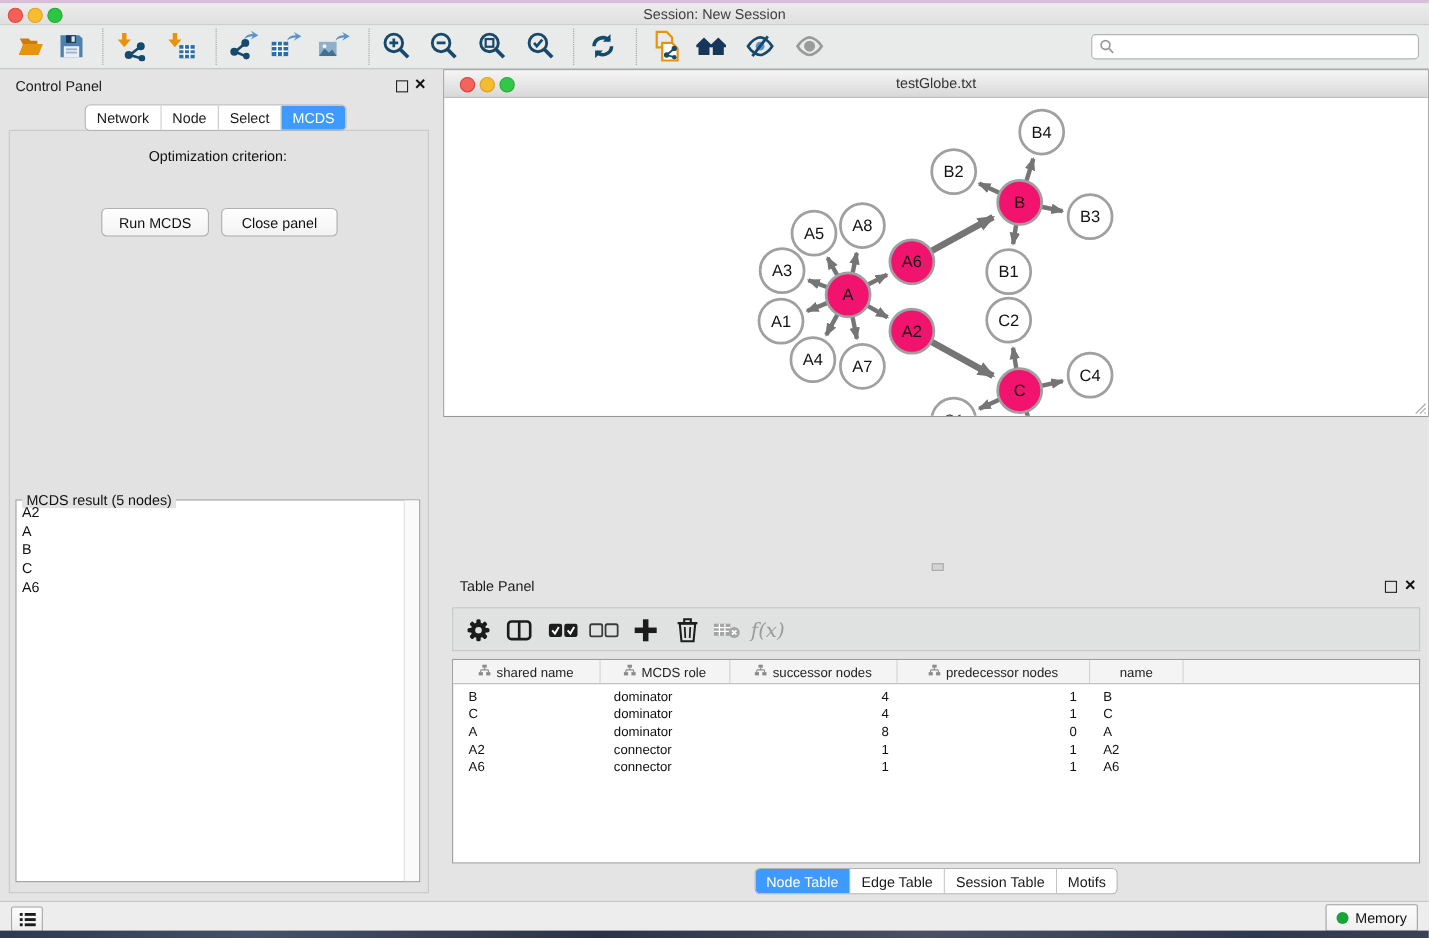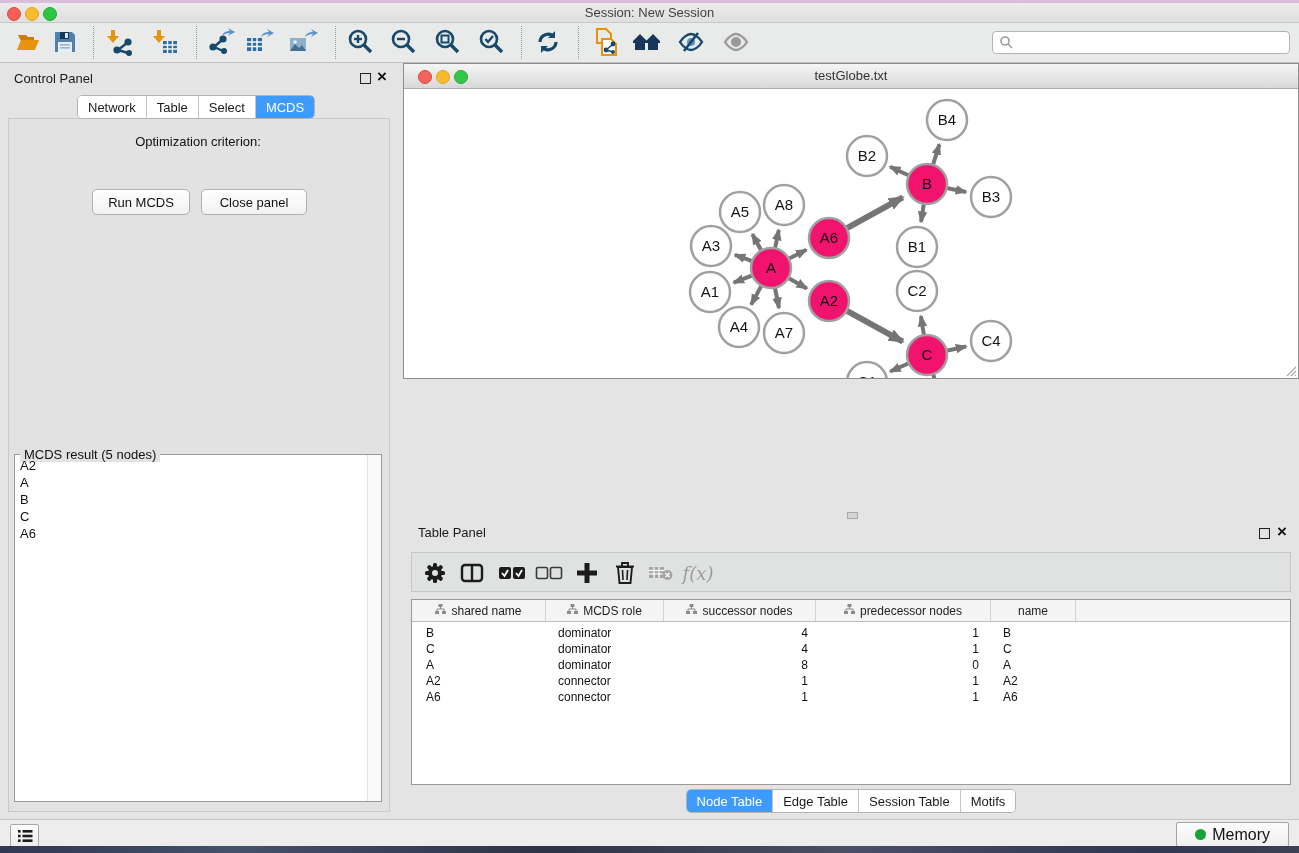--- a/index.html
+++ b/index.html
@@ -69,21 +69,21 @@
   .dt-hcell .attr-ico{flex:0 0 auto;}
   .dt-body{padding-top:3px;}
   .dt-row{display:flex;height:15.9px;align-items:center;}
   .dt-cell{font-size:12px;color:#111;box-sizing:border-box;white-space:nowrap;overflow:hidden;cursor:default;}
 
   .bottom-tabs-wrap{left:403px;top:789px;width:896px;display:flex;justify-content:center;}
 
   
   .statusbar{left:0;top:819px;width:1299px;height:27px;background:#ededed;border-top:1px solid #c6c6c6;}
   .list-btn{position:absolute;left:10px;top:4px;width:27px;height:22px;background:linear-gradient(#fdfdfd,#ececec);border:1px solid #a8a8a8;border-radius:2px;display:flex;align-items:center;justify-content:center;cursor:pointer;}
-  .memory-btn{position:absolute;right:10px;top:2px;height:23px;background:linear-gradient(#fcfcfc,#efefef);border:1px solid #a3a3a3;border-radius:2px;display:flex;align-items:center;gap:6px;padding:0 18px;font-size:16px;color:#111;cursor:pointer;}
+  .memory-btn{position:absolute;right:10px;top:2px;height:23px;background:linear-gradient(#fcfcfc,#efefef);border:1px solid #a3a3a3;border-radius:2px;display:flex;align-items:center;gap:6px;padding:0 9px;font-size:13px;color:#111;cursor:pointer;}
   .mem-dot{width:11px;height:11px;border-radius:50%;background:#18a338;}
   .desktop-strip{left:0;top:846px;width:1299px;height:7px;background:linear-gradient(90deg,#2e3850 0%,#45506a 18%,#2c3347 42%,#4a4f66 65%,#2e3850 88%,#3b4156 100%);}
 </style>
 </head>
 <body>
 
 <div class="screen">
 
   <div class="abs menubar-strip"></div>
   <div class="abs titlebar">
@@ -251,21 +251,21 @@
     </div>
   </div>
 
   <div class="abs cp-title">Control Panel</div>
   <span class="abs panel-float" style="left:360px;top:73px"></span>
   <span class="abs panel-close" style="left:377px;top:71px">×</span>
 
   <div class="abs cp-content"></div>
   <div class="abs cp-tabs seg-tabs" id="cp-tabs">
       <div class="seg-tab">Network</div>
-      <div class="seg-tab">Table</div>
+      <div class="seg-tab">Node</div>
       <div class="seg-tab">Select</div>
       <div class="seg-tab sel">MCDS</div>
     </div>
 
   <div class="abs opt-label">Optimization criterion:</div>
   <div class="abs btn run-btn">Run MCDS</div>
   <div class="abs btn close-btn">Close panel</div>
 
   <div class="abs groupbox">
     <span class="legend">MCDS result (5 nodes)</span>

